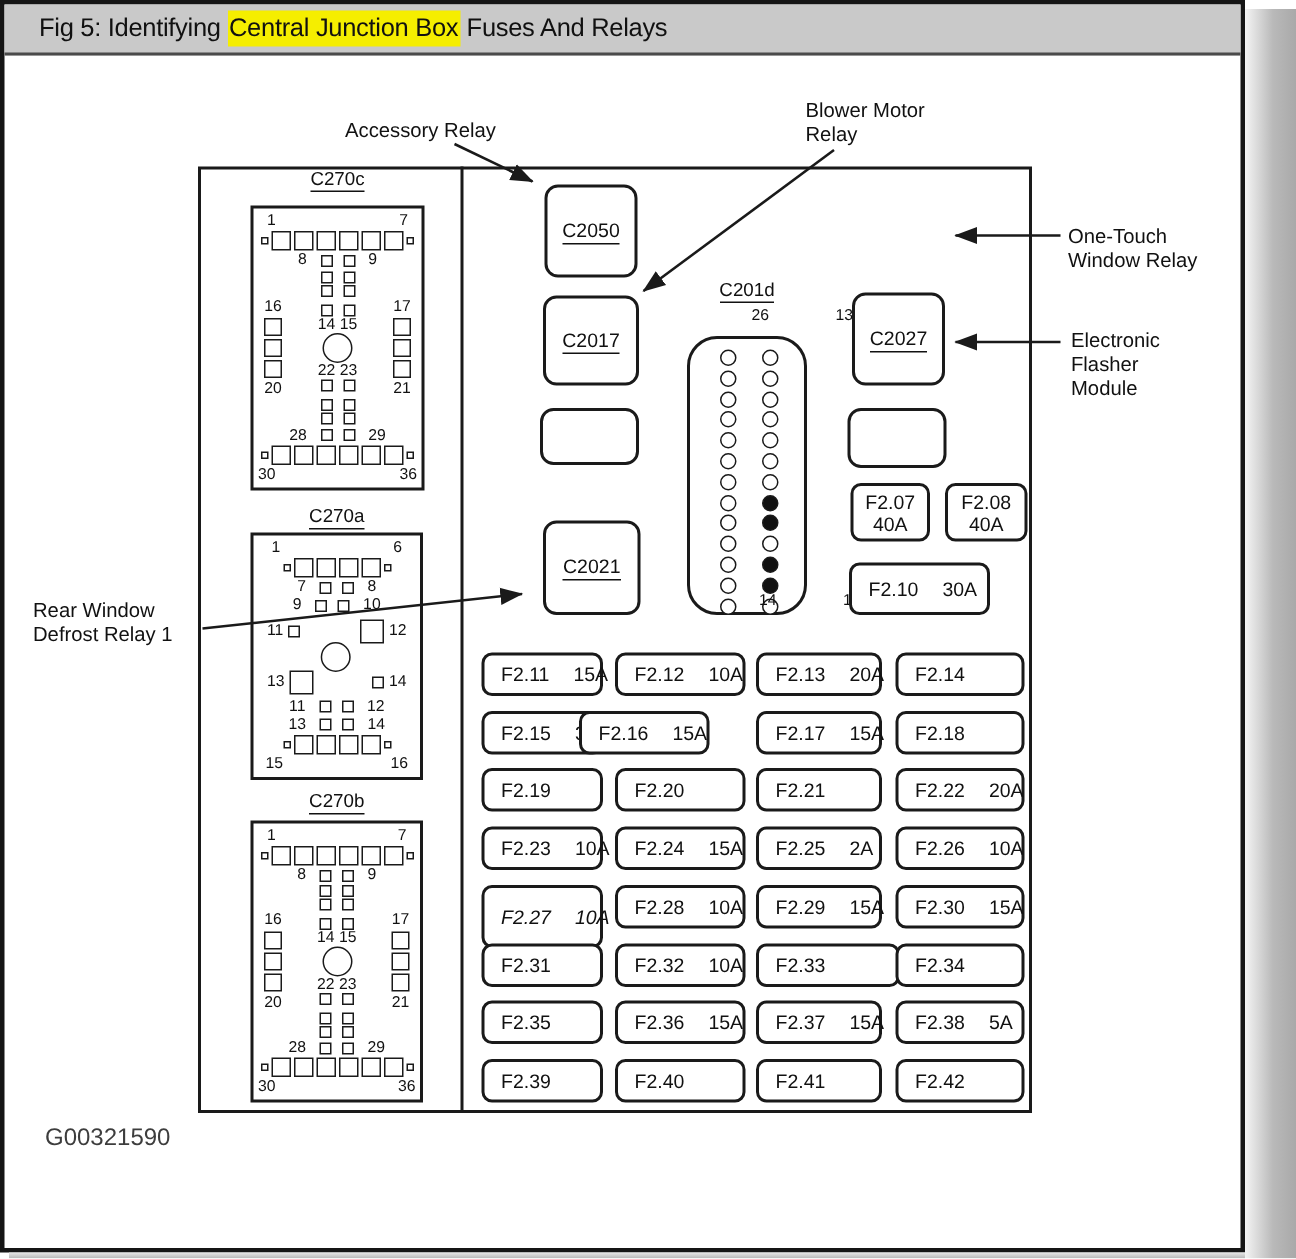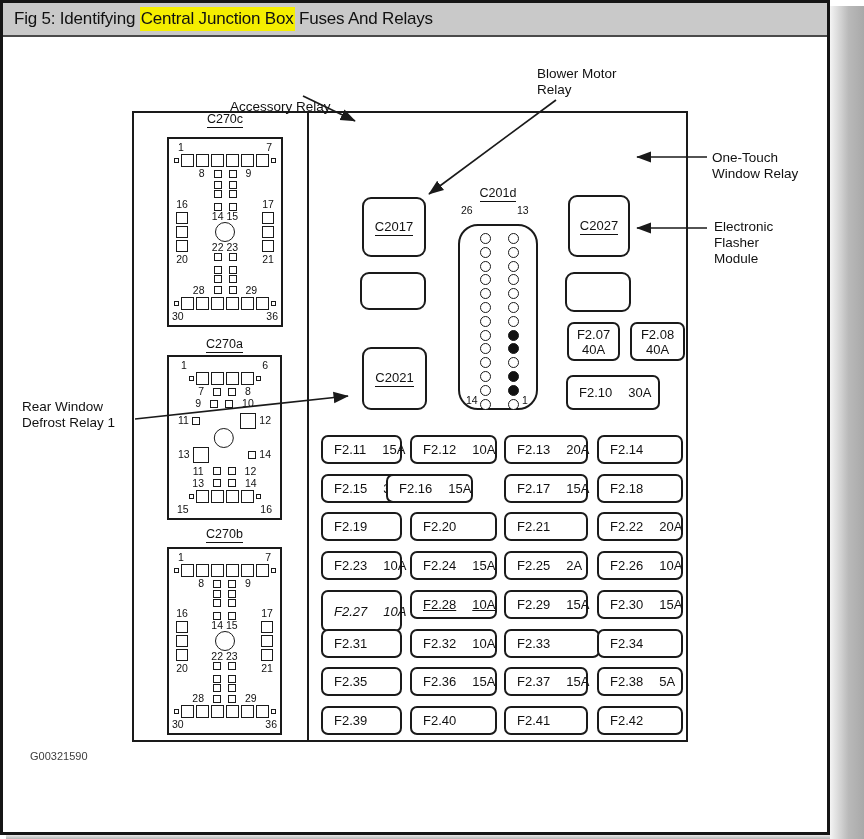--- a/index.html
+++ b/index.html
@@ -3,21 +3,21 @@
 <meta charset="utf-8">
 <style>
   html,body{margin:0;padding:0;background:#fff;}
   .page{position:relative;width:864px;height:839px;background:#fff;overflow:hidden;
         font-family:"Liberation Sans",sans-serif;color:#111;}
   .frame{position:absolute;left:0;top:0;width:830px;height:835px;border:3px solid #151515;box-sizing:border-box;background:#fff;}
   .shadow-r{position:absolute;left:830px;top:6px;width:34px;height:833px;background:linear-gradient(90deg,#f4f4f4 0%,#b9b9b9 55%,#a9a9a9 100%);}
   .shadow-b{position:absolute;left:6px;top:835px;width:824px;height:4px;background:linear-gradient(180deg,#e8e8e8,#b5b5b5);}
   .titlebar{position:absolute;left:3px;top:3px;width:824px;height:34px;background:#c9c9c9;
             border-bottom:2px solid #4a4a4a;box-sizing:border-box;display:flex;align-items:center;
-            padding-left:11px;font-size:17px;letter-spacing:-0.2px;white-space:pre;}
+            padding-left:23px;font-size:17px;letter-spacing:-0.2px;white-space:pre;}
   .hl{background:#f5ee00;padding:2px 1px;}
 
   
   .outer-box{position:absolute;left:132px;top:111px;width:556px;height:631px;border:2px solid #1a1a1a;box-sizing:border-box;}
   .divider{position:absolute;left:307px;top:111px;width:2px;height:631px;background:#1a1a1a;}
 
   .conn-title{position:absolute;text-align:center;font-size:12.5px;}
   .u{border-bottom:1.5px solid #111;padding-bottom:1px;}
 
   .connbox{position:absolute;border:2px solid #1a1a1a;box-sizing:border-box;background:#fff;
@@ -45,24 +45,24 @@
            display:flex;align-items:center;font-size:13px;}
   .fname{margin-left:11px;}
   .famp{margin-left:16px;text-align:center;}
   .fuse2{position:absolute;border:2px solid #1a1a1a;border-radius:7px;box-sizing:border-box;background:#fff;
          display:flex;flex-direction:column;align-items:center;justify-content:center;font-size:13px;line-height:15px;}
 
   .c201body{position:absolute;left:458px;top:224px;width:80px;height:186px;border:2px solid #1a1a1a;
             border-radius:20px;box-sizing:border-box;background:#fff;}
   .pin{position:absolute;width:11px;height:11px;border:1.5px solid #1a1a1a;border-radius:50%;box-sizing:border-box;background:#fff;}
   .pin.filled{background:#111;}
-  .c201lbl{position:absolute;font-size:10.5px;}
+  .c201lbl{position:absolute;font-size:10.5px;margin-left:40px;}
 
   .ann{position:absolute;font-size:13.5px;line-height:16px;white-space:pre;}
-  .gcode{position:absolute;left:30px;top:750px;font-size:11px;color:#3d3d3d;}
+  .gcode{position:absolute;left:30px;top:750px;font-size:16px;color:#3d3d3d;}
   .footer{position:absolute;left:0;top:806px;width:830px;text-align:center;font-size:15px;letter-spacing:-0.2px;}
   svg.arrows{position:absolute;left:0;top:0;pointer-events:none;}
 </style>
 </head>
 <body>
 
 <div class="page">
   <div class="frame"></div>
   <div class="shadow-r"></div>
   <div class="shadow-b"></div>
@@ -351,20 +351,23 @@
       <span class="pin" style="left: 20px; top: 145px;"></span>
       <span class="pin filled" style="left: 48px; top: 145px;"></span>
       <span class="pin" style="left: 20px; top: 158.8px;"></span>
       <span class="pin filled" style="left: 48px; top: 158.8px;"></span>
       <span class="pin" style="left: 20px; top: 172.6px;"></span>
       <span class="pin" style="left: 48px; top: 172.6px;"></span>
       <span class="c201lbl" style="left: 6px; top: 168px;">14</span>
       <span class="c201lbl" style="left: 62px; top: 168px;">1</span>
     </div>
 
+  <div class="relaybox" style="left:363px;top:123px;width:62px;height:62px;">
+      <span class="u">C2050</span>
+    </div>
   <div class="relaybox" style="left:362px;top:197px;width:64px;height:60px;">
       <span class="u">C2017</span>
     </div>
   <div class="relaybox" style="left:360px;top:272px;width:66px;height:38px;"></div>
   <div class="relaybox" style="left:362px;top:347px;width:65px;height:63px;">
       <span class="u">C2021</span>
     </div>
   <div class="relaybox" style="left:568px;top:195px;width:62px;height:62px;">
       <span class="u">C2027</span>
     </div>
@@ -440,21 +443,21 @@
         <span class="famp">2A</span>
       </div>
       <div class="fusebox" style="left: 597px; top: 551px; width: 86px; height: 29px;">
         <span class="fname">F2.26</span>
         <span class="famp">10A</span>
       </div>
       <div class="fusebox" style="left: 321px; top: 590px; width: 81px; height: 42px; font-style: italic;">
         <span class="fname">F2.27</span>
         <span class="famp">10A</span>
       </div>
-      <div class="fusebox" style="left: 410px; top: 590px; width: 87px; height: 29px; text-decoration: underline;">
+      <div class="fusebox" style="left: 410px; top: 590px; width: 87px; height: 29px;">
         <span class="fname">F2.28</span>
         <span class="famp">10A</span>
       </div>
       <div class="fusebox" style="left: 504px; top: 590px; width: 84px; height: 29px;">
         <span class="fname">F2.29</span>
         <span class="famp">15A</span>
       </div>
       <div class="fusebox" style="left: 597px; top: 590px; width: 86px; height: 29px;">
         <span class="fname">F2.30</span>
         <span class="famp">15A</span>
@@ -494,21 +497,21 @@
         <span class="fname">F2.40</span>
       </div>
       <div class="fusebox" style="left: 504px; top: 706px; width: 84px; height: 29px;">
         <span class="fname">F2.41</span>
       </div>
       <div class="fusebox" style="left: 597px; top: 706px; width: 86px; height: 29px;">
         <span class="fname">F2.42</span>
       </div>
     </div>
 
-  <div class="ann" style="left:230px;top:79px;margin-top:20px;">Accessory Relay</div>
+  <div class="ann" style="left:230px;top:79px;">Accessory Relay</div>
   <div class="ann" style="left:537px;top:66px;"><span>Blower Motor</span><br><span>Relay</span></div>
   <div class="ann" style="left:712px;top:150px;"><span>One-Touch</span><br><span>Window Relay</span></div>
   <div class="ann" style="left:714px;top:219px;"><span>Electronic</span><br><span>Flasher</span><br><span>Module</span></div>
   <div class="ann" style="left:22px;top:399px;"><span>Rear Window</span><br><span>Defrost Relay 1</span></div>
 
   <svg class="arrows" width="864" height="839" viewBox="0 0 864 839">
     <defs>
       <marker id="ah" markerWidth="10" markerHeight="8" refX="8.5" refY="4" orient="auto">
         <polygon points="0,0.6 9,4 0,7.4" fill="#1a1a1a"></polygon>
       </marker>

